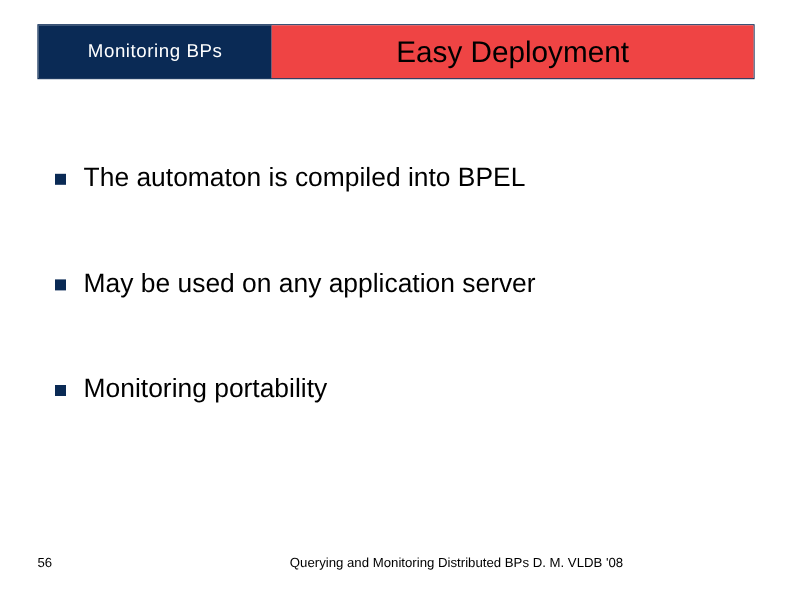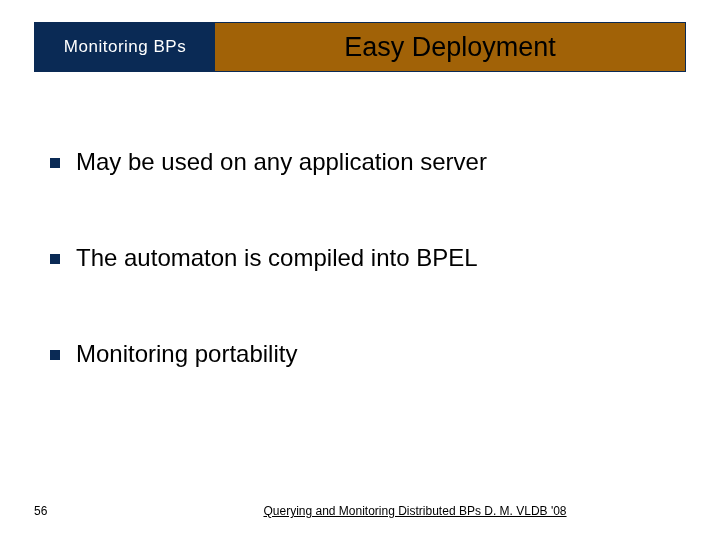--- a/index.html
+++ b/index.html
@@ -17,35 +17,35 @@
     left: 34px;
     right: 34px;
     height: 50px;
     border: 1px solid #0a2a55;
     display: flex;
     align-items: stretch;
   }
   .header-left {
     background: #0a2a55;
     color: #fff;
-    width: 180px;
+    width: 212px;
     display: flex;
     align-items: center;
     justify-content: center;
     font-size: 17px;
     letter-spacing: 0.5px;
   }
   .header-right {
     flex: 1;
     display: flex;
     align-items: center;
     justify-content: center;
     font-size: 27px;
     color: #000;
-    background: #a16207;
+    background: #ef4444;
   }
   .bullets {
     position: absolute;
     top: 148px;
     left: 50px;
     right: 40px;
   }
   .bullet {
     display: flex;
     align-items: flex-start;
@@ -70,39 +70,38 @@
     align-items: center;
     font-size: 12px;
     color: #000;
   }
   .page-num {
     width: 110px;
   }
   .footer-text {
     flex: 1;
     text-align: center;
-    text-decoration: underline;
   }
 </style>
 </head>
 <body>
 
 <div class="header-bar">
   <div class="header-left">Monitoring  BPs</div>
   <div class="header-right">Easy Deployment</div>
 </div>
 
 <div class="bullets">
   <div class="bullet">
     <div class="bullet-marker"></div>
-    <div>May be used on any application server</div>
+    <div>The automaton is compiled into BPEL</div>
   </div>
   <div class="bullet">
     <div class="bullet-marker"></div>
-    <div>The automaton is compiled into BPEL</div>
+    <div>May be used on any application server</div>
   </div>
   <div class="bullet">
     <div class="bullet-marker"></div>
     <div>Monitoring portability</div>
   </div>
 </div>
 
 <div class="footer">
   <div class="page-num">56</div>
   <div class="footer-text">Querying and Monitoring Distributed BPs D. M. VLDB '08</div>

